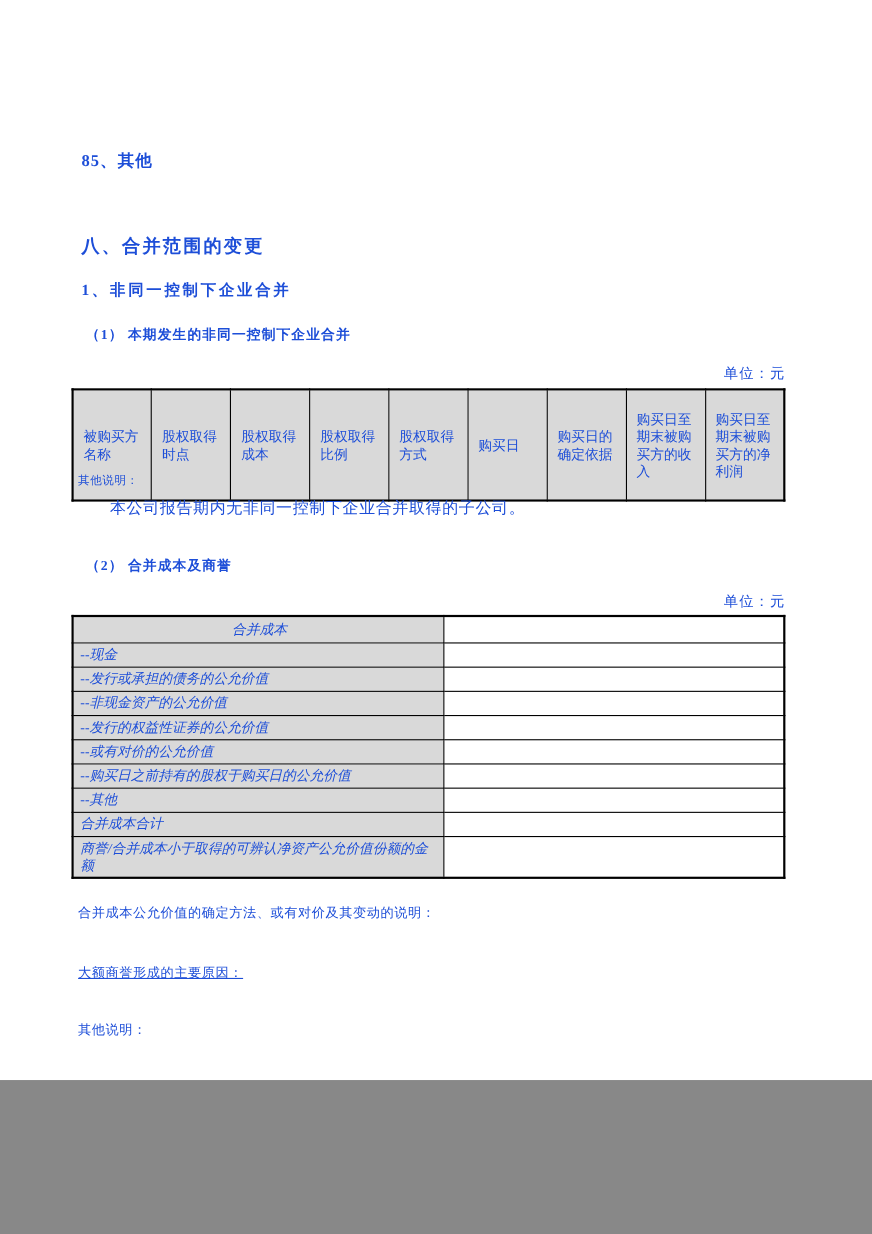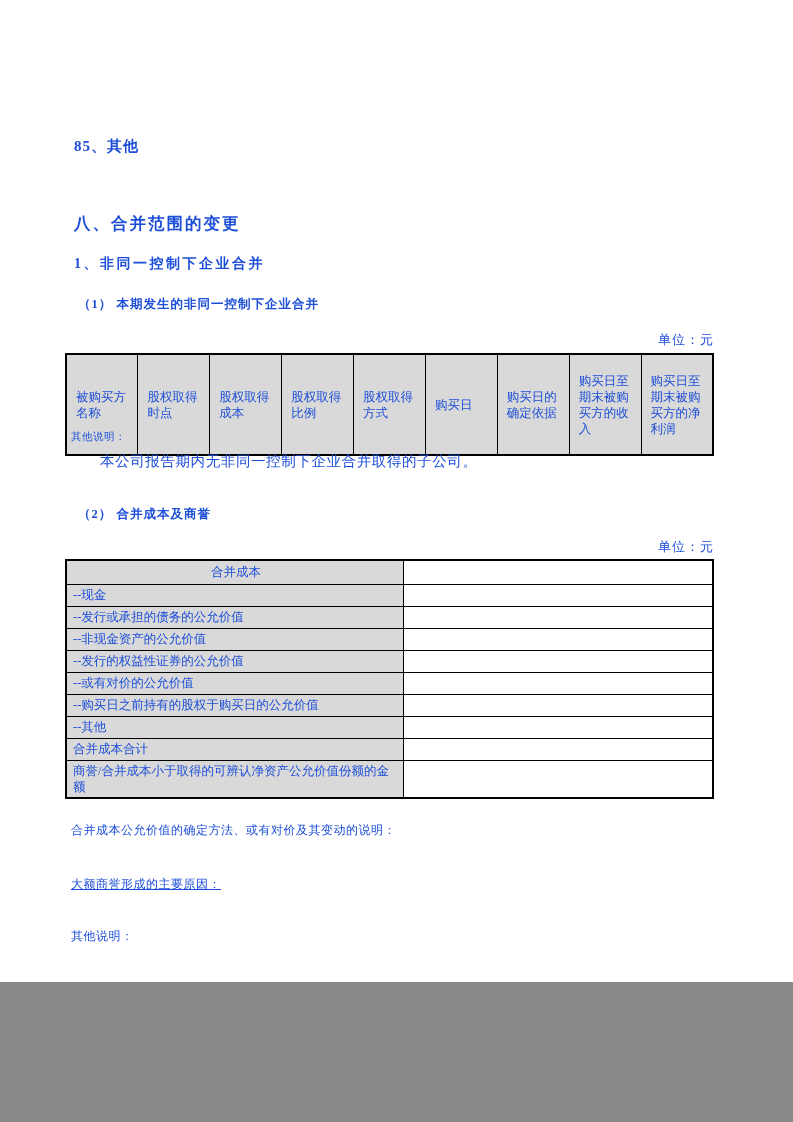--- a/index.html
+++ b/index.html
@@ -34,20 +34,21 @@
     font-size:12.5px;line-height:16px;
     padding:15px 9px;
     word-break:break-all;
   }
   .tbl2{top:559px;border:2px solid #000;}
   .tbl2 td{
     font-size:12.5px;
     vertical-align:middle;
     padding:1px 4px 1px 6px;
     word-break:break-all;
+    font-style:italic;
   }
   .tbl2 td.lbl{background:#d9d9d9;width:326px;}
   .tbl2 td.val{background:#ffffff;}
   .tbl2 tr{height:22px;}
   .tbl2 tr.hdr{height:24px;}
   .tbl2 tr.hdr td.lbl{text-align:center;}
   .tbl2 tr.tall{height:35px;}
   .tbl2 tr.tall td.lbl{line-height:16px;padding-top:2px;padding-bottom:2px;}
 
   .note-sm{left:71px;top:430px;font-size:10.5px;letter-spacing:0.5px;}

